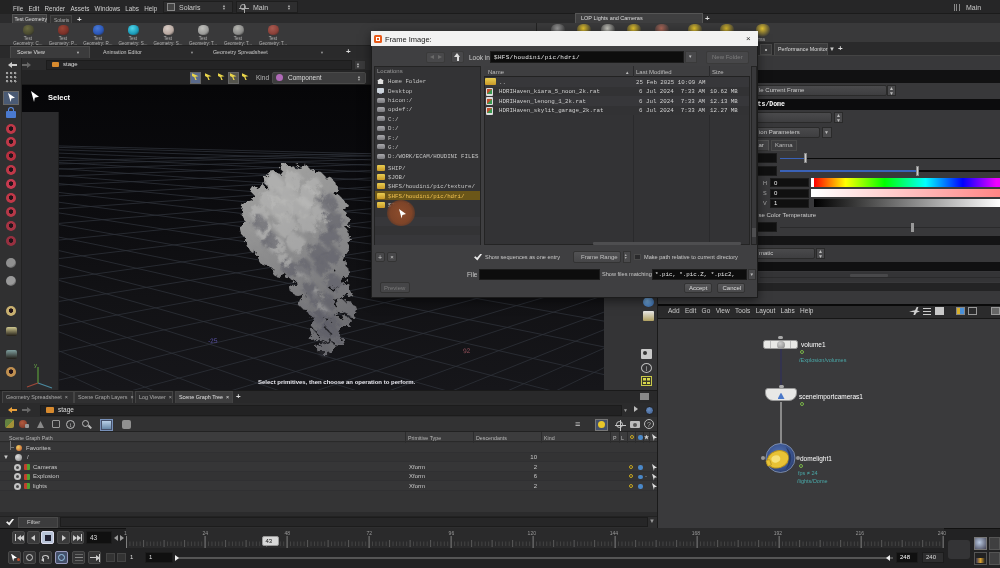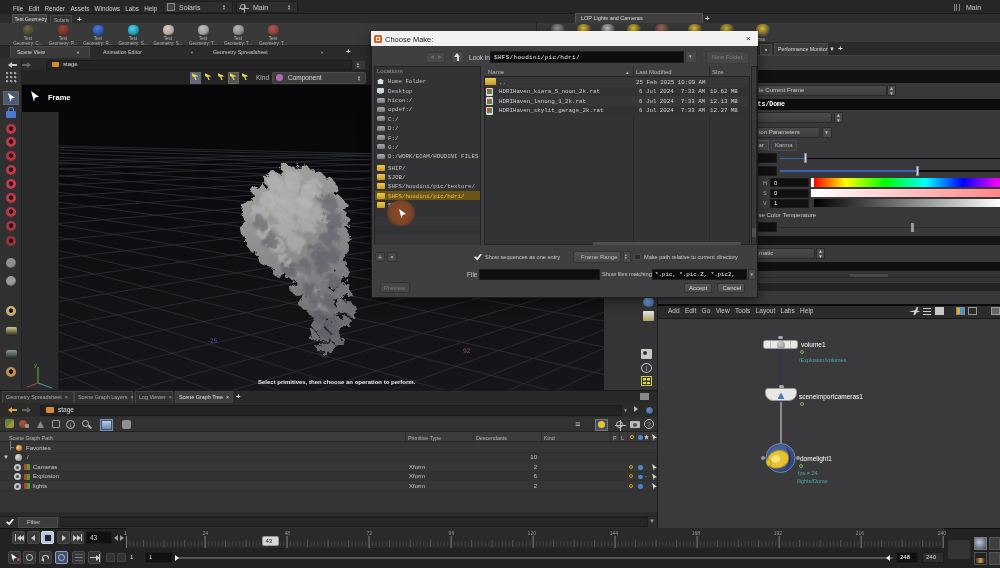--- a/index.html
+++ b/index.html
@@ -200,21 +200,21 @@
       <line x1="-480" y1="48" x2="640" y2="333.99999999999994" stroke="#2d3138" stroke-width="0.8"></line>
       <line x1="-480" y1="48" x2="640" y2="367.19999999999993" stroke="#2d3138" stroke-width="0.8"></line>
       <line x1="-480" y1="48" x2="640" y2="402.3999999999999" stroke="#2d3138" stroke-width="0.8"></line>
       <line x1="-480" y1="48" x2="640" y2="439.5999999999999" stroke="#2d3138" stroke-width="0.8"></line>
       <line x1="-480" y1="48" x2="640" y2="478.7999999999999" stroke="#2d3138" stroke-width="0.8"></line>
       <line x1="-480" y1="48" x2="640" y2="519.9999999999999" stroke="#2d3138" stroke-width="0.8"></line>
       <line x1="-480" y1="48" x2="640" y2="563.1999999999999" stroke="#2d3138" stroke-width="0.8"></line>
     </svg>
   <div class="abs" style="left:0;top:27px;width:37px;height:278px;background:#2b2b2d;border-right:1px solid #1f1f20;"></div>
   <div class="cur" style="left:9px;top:6px;width:8px;height:11px;"></div>
-  <div class="txt" style="left:26px;top:8px;color:#fff;font-size:7.5px;font-weight:bold;">Frame</div>
+  <div class="txt" style="left:26px;top:8px;color:#fff;font-size:7.5px;font-weight:bold;">Select</div>
   <div class="txt" style="left:186px;top:252px;color:#5c55a8;font-size:6.5px;transform:rotate(-4deg);">-25</div>
   <div class="txt" style="left:441px;top:262px;color:#96525c;font-size:6.5px;transform:rotate(-4deg);">92</div>
   <div class="txt" style="left:236px;top:293.5px;color:#e8e8f0;font-size:6px;font-weight:bold;">Select primitives, then choose an operation to perform.</div>
   <svg width="588" height="305" style="position:absolute;left:0;top:0;" id="smokesvg">
       <defs>
         <clipPath id="smclip">
           <circle cx="248" cy="84" r="10"></circle>
           <circle cx="262" cy="79" r="11"></circle>
           <circle cx="276" cy="79" r="11"></circle>
           <circle cx="290" cy="84" r="10"></circle>
@@ -896,21 +896,21 @@
     <div class="txt" style="left:900px;top:554px;font-size:6px;color:#fff;">248</div>
     <div class="abs fld" style="left:922px;top:552px;width:22px;height:11px;background:#2e2e2f;"></div>
     <div class="txt" style="left:926px;top:554px;font-size:6px;color:#ddd;">240</div>
   </div>
 
 <div id="dialog">
     <div class="abs" style="left:371px;top:31px;width:387px;height:267px;background:#3f3f41;border:1px solid #1c1c1c;box-shadow:0 3px 10px rgba(0,0,0,0.5);z-index:10;"></div>
     <div class="abs" style="left:371px;top:31px;width:387px;height:15px;background:#f2f2f2;z-index:11;"></div>
     <div class="abs" style="left:374px;top:35px;width:8px;height:8px;background:#e85a1a;border-radius:1.5px;z-index:12;"></div>
     <div class="abs" style="left:376px;top:37px;width:4px;height:4px;border:1px solid #fff;z-index:12;"></div>
-    <div class="txt" style="left:385px;top:35px;font-size:7.5px;color:#1a1a1a;z-index:12;">Choose Make:</div>
+    <div class="txt" style="left:385px;top:35px;font-size:7.5px;color:#1a1a1a;z-index:12;">Frame Image:</div>
     <div class="txt" style="left:746px;top:34px;font-size:8px;color:#333;z-index:12;">×</div>
     <div class="abs" style="left:426px;top:51.5px;width:19px;height:11px;background:#48484a;border:1px solid #3a3a3a;border-radius:2px;z-index:12;"></div>
     <div class="trL" style="left:430px;top:54.5px;border-right-color:#6a6a6a;border-top-width:2.5px;border-bottom-width:2.5px;border-right-width:4px;z-index:12;"></div>
     <div class="trR" style="left:438px;top:54.5px;border-left-color:#6a6a6a;border-top-width:2.5px;border-bottom-width:2.5px;border-left-width:4px;z-index:12;"></div>
     <div class="abs" style="left:451px;top:51px;width:13px;height:12px;background:#48484a;border:1px solid #3a3a3a;border-radius:2px;z-index:12;"></div>
     <div class="abs" style="left:454px;top:53px;width:0;height:0;border-left:3.5px solid transparent;border-right:3.5px solid transparent;border-bottom:4px solid #ddd;z-index:12;"></div>
     <div class="abs" style="left:456.5px;top:56.5px;width:2px;height:4px;background:#ddd;z-index:12;"></div>
     <div class="txt" style="left:469px;top:53.5px;font-size:6.5px;color:#ccc;z-index:12;">Look in</div>
     <div class="abs fld" style="left:490px;top:51px;width:194px;height:12px;background:#0d0d0d;z-index:12;"></div>
     <div class="txt mono" style="left:494px;top:54px;font-size:6px;color:#e8e8e8;letter-spacing:0.3px;z-index:12;">$HFS/houdini/pic/hdri/</div>

